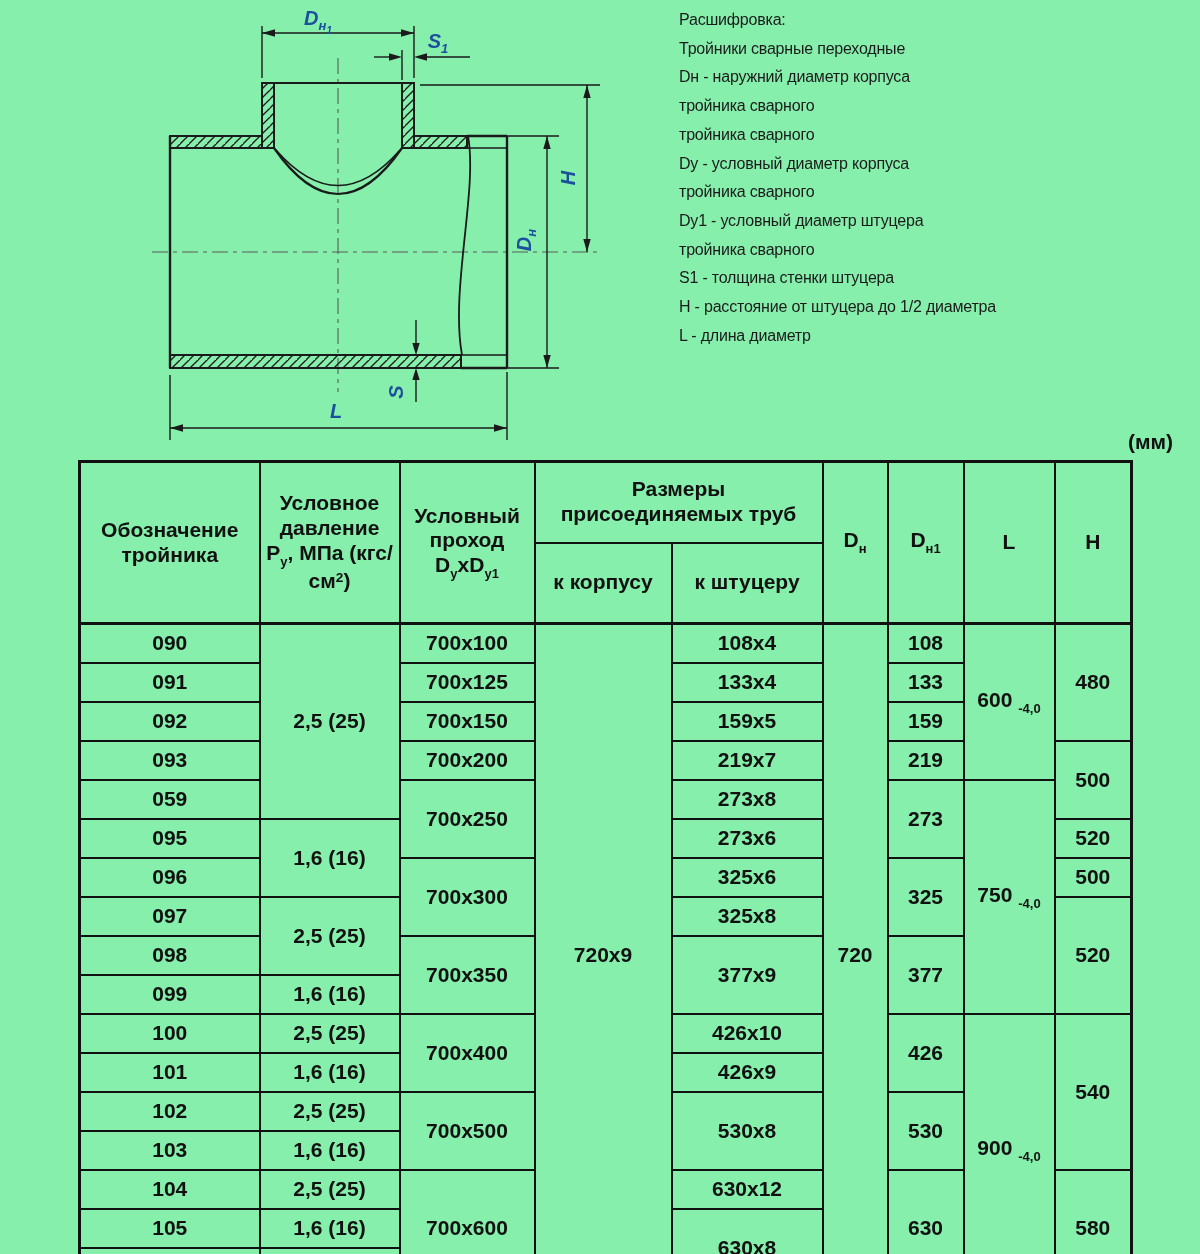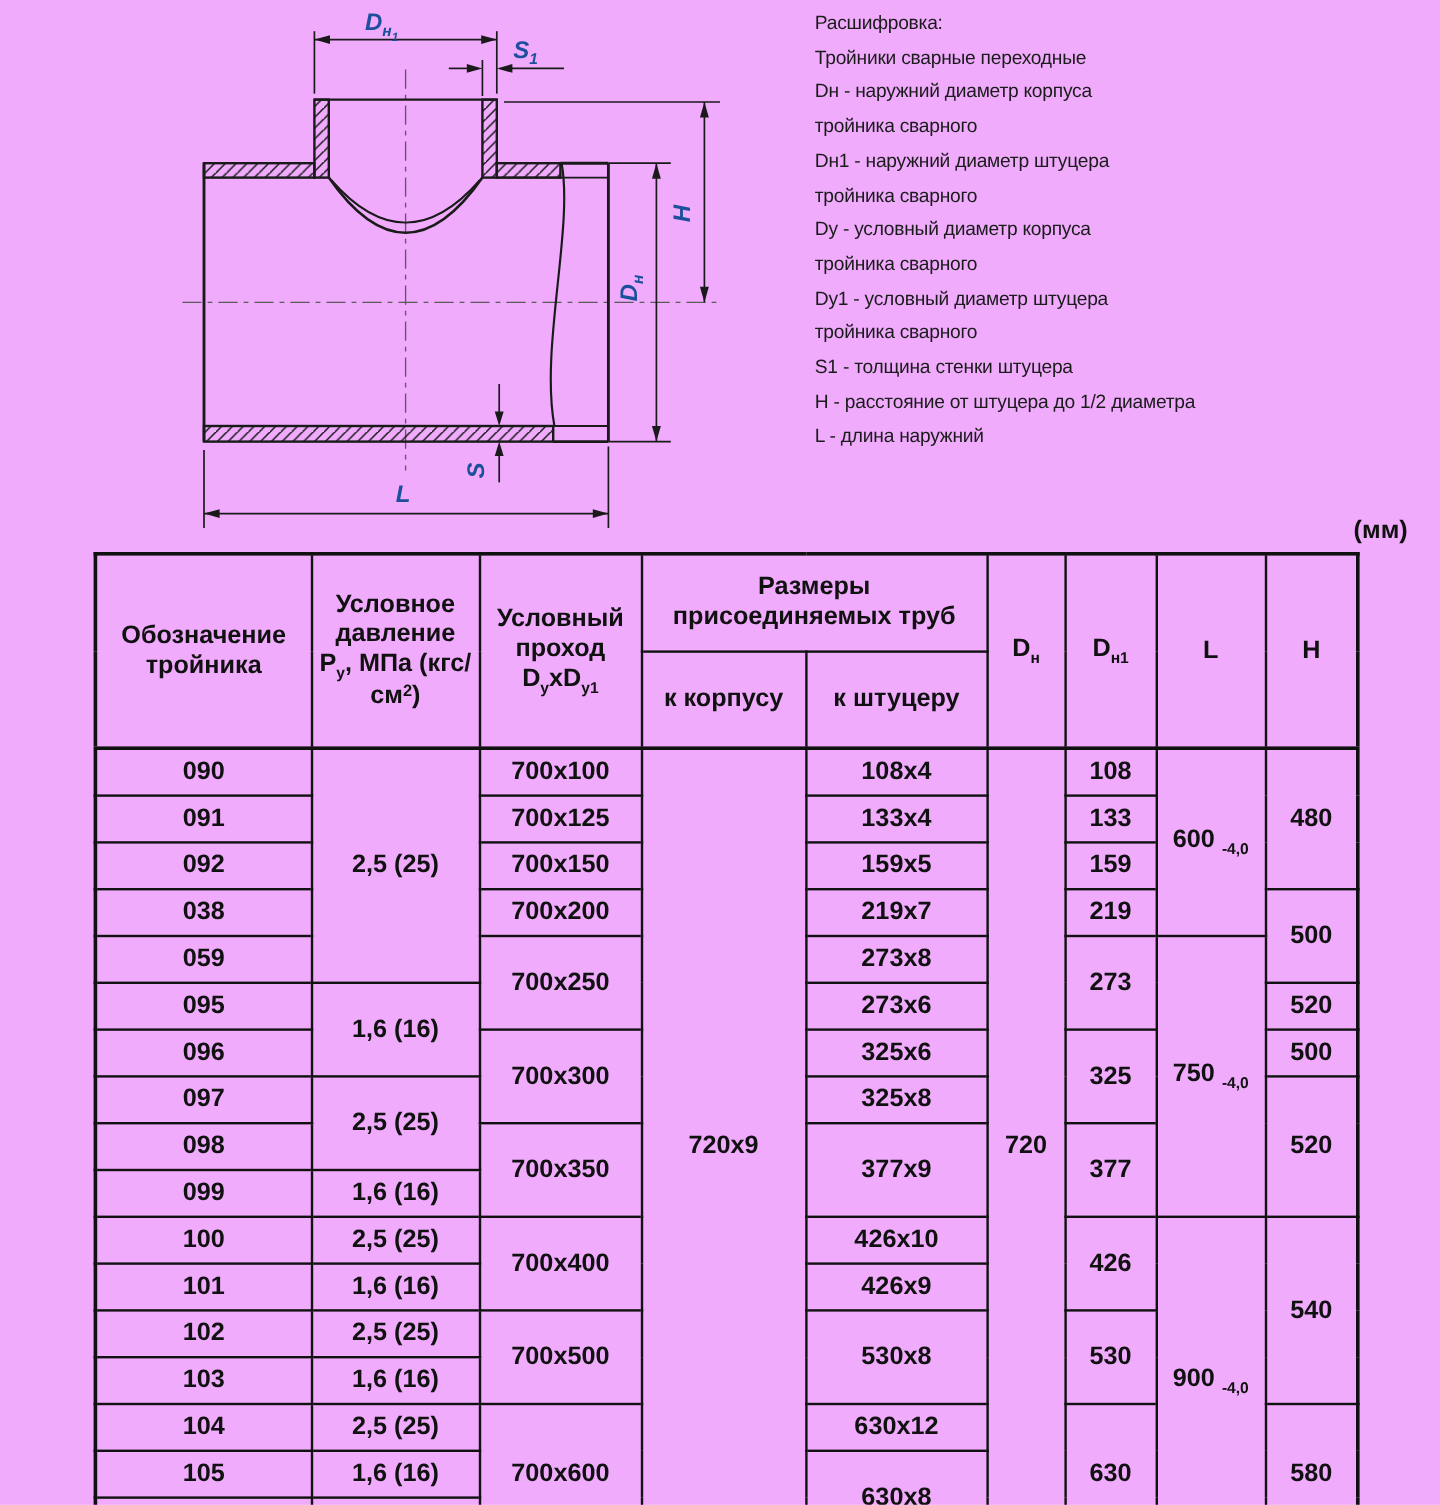--- a/index.html
+++ b/index.html
@@ -1,21 +1,21 @@
 <!DOCTYPE html>
 <html><head>
 <meta charset="utf-8">
 <style>
   html,body{margin:0;padding:0;}
   body{
     width:1200px;height:1254px;background:#ffffff;
     font-family:"Liberation Sans",sans-serif;color:#161616;
     -webkit-font-smoothing:antialiased;
   }
-  .page{position:relative;width:1200px;height:1254px;overflow:hidden;background:#f0abfc;}
+  .page{position:relative;width:1200px;height:1254px;overflow:hidden;background:#86efac;}
 
   
   .drawing{position:absolute;left:0;top:0;}
   .dim-label{fill:#1c4f9c;font-weight:bold;font-style:italic;font-size:20px;
     font-family:"Liberation Sans",sans-serif;}
   .dim-label .sub{font-size:13px;}
   .dim-label .subsub{font-size:10px;}
 
   
   .legend{position:absolute;left:679px;top:6px;font-size:16px;line-height:28.7px;
@@ -127,29 +127,28 @@
     <text class="dim-label" x="531" y="240" text-anchor="middle" transform="rotate(-90 531 240)"><tspan>D</tspan><tspan class="sub" dy="5">н</tspan></text>
     <text class="dim-label" x="403" y="392" text-anchor="middle" transform="rotate(-90 403 392)">S</text>
     <text class="dim-label" x="336" y="418" text-anchor="middle">L</text>
   </svg>
 
   <div class="legend">
     <div>Расшифровка:</div>
     <div>Тройники сварные переходные</div>
     <div>Dн - наружний диаметр корпуса</div>
     <div>тройника сварного</div>
-    <div>Dн1 - наружний диаметр штуцера</div>
     <div>тройника сварного</div>
     <div>Dу - условный диаметр корпуса</div>
     <div>тройника сварного</div>
     <div>Dу1 - условный диаметр штуцера</div>
     <div>тройника сварного</div>
     <div>S1 - толщина стенки штуцера</div>
     <div>H - расстояние от штуцера до 1/2 диаметра</div>
-    <div>L - длина наружний</div>
+    <div>L - длина диаметр</div>
   </div>
 
   <div class="units">(мм)</div>
 
   <table class="spec">
     <colgroup>
       <col style="width:180px">
         <col style="width:140px">
         <col style="width:135px">
       <col style="width:137px">
@@ -193,21 +192,21 @@
           <td>133x4</td>
           <td>133</td>
         </tr>
         <tr>
           <td>092</td>
           <td>700x150</td>
           <td>159x5</td>
           <td>159</td>
         </tr>
         <tr>
-          <td>038</td>
+          <td>093</td>
           <td>700x200</td>
           <td>219x7</td>
           <td>219</td>
           <td rowspan="2">500</td>
         </tr>
         <tr>
           <td>059</td>
           <td rowspan="2">700x250</td>
           <td>273x8</td>
           <td rowspan="2">273</td>

